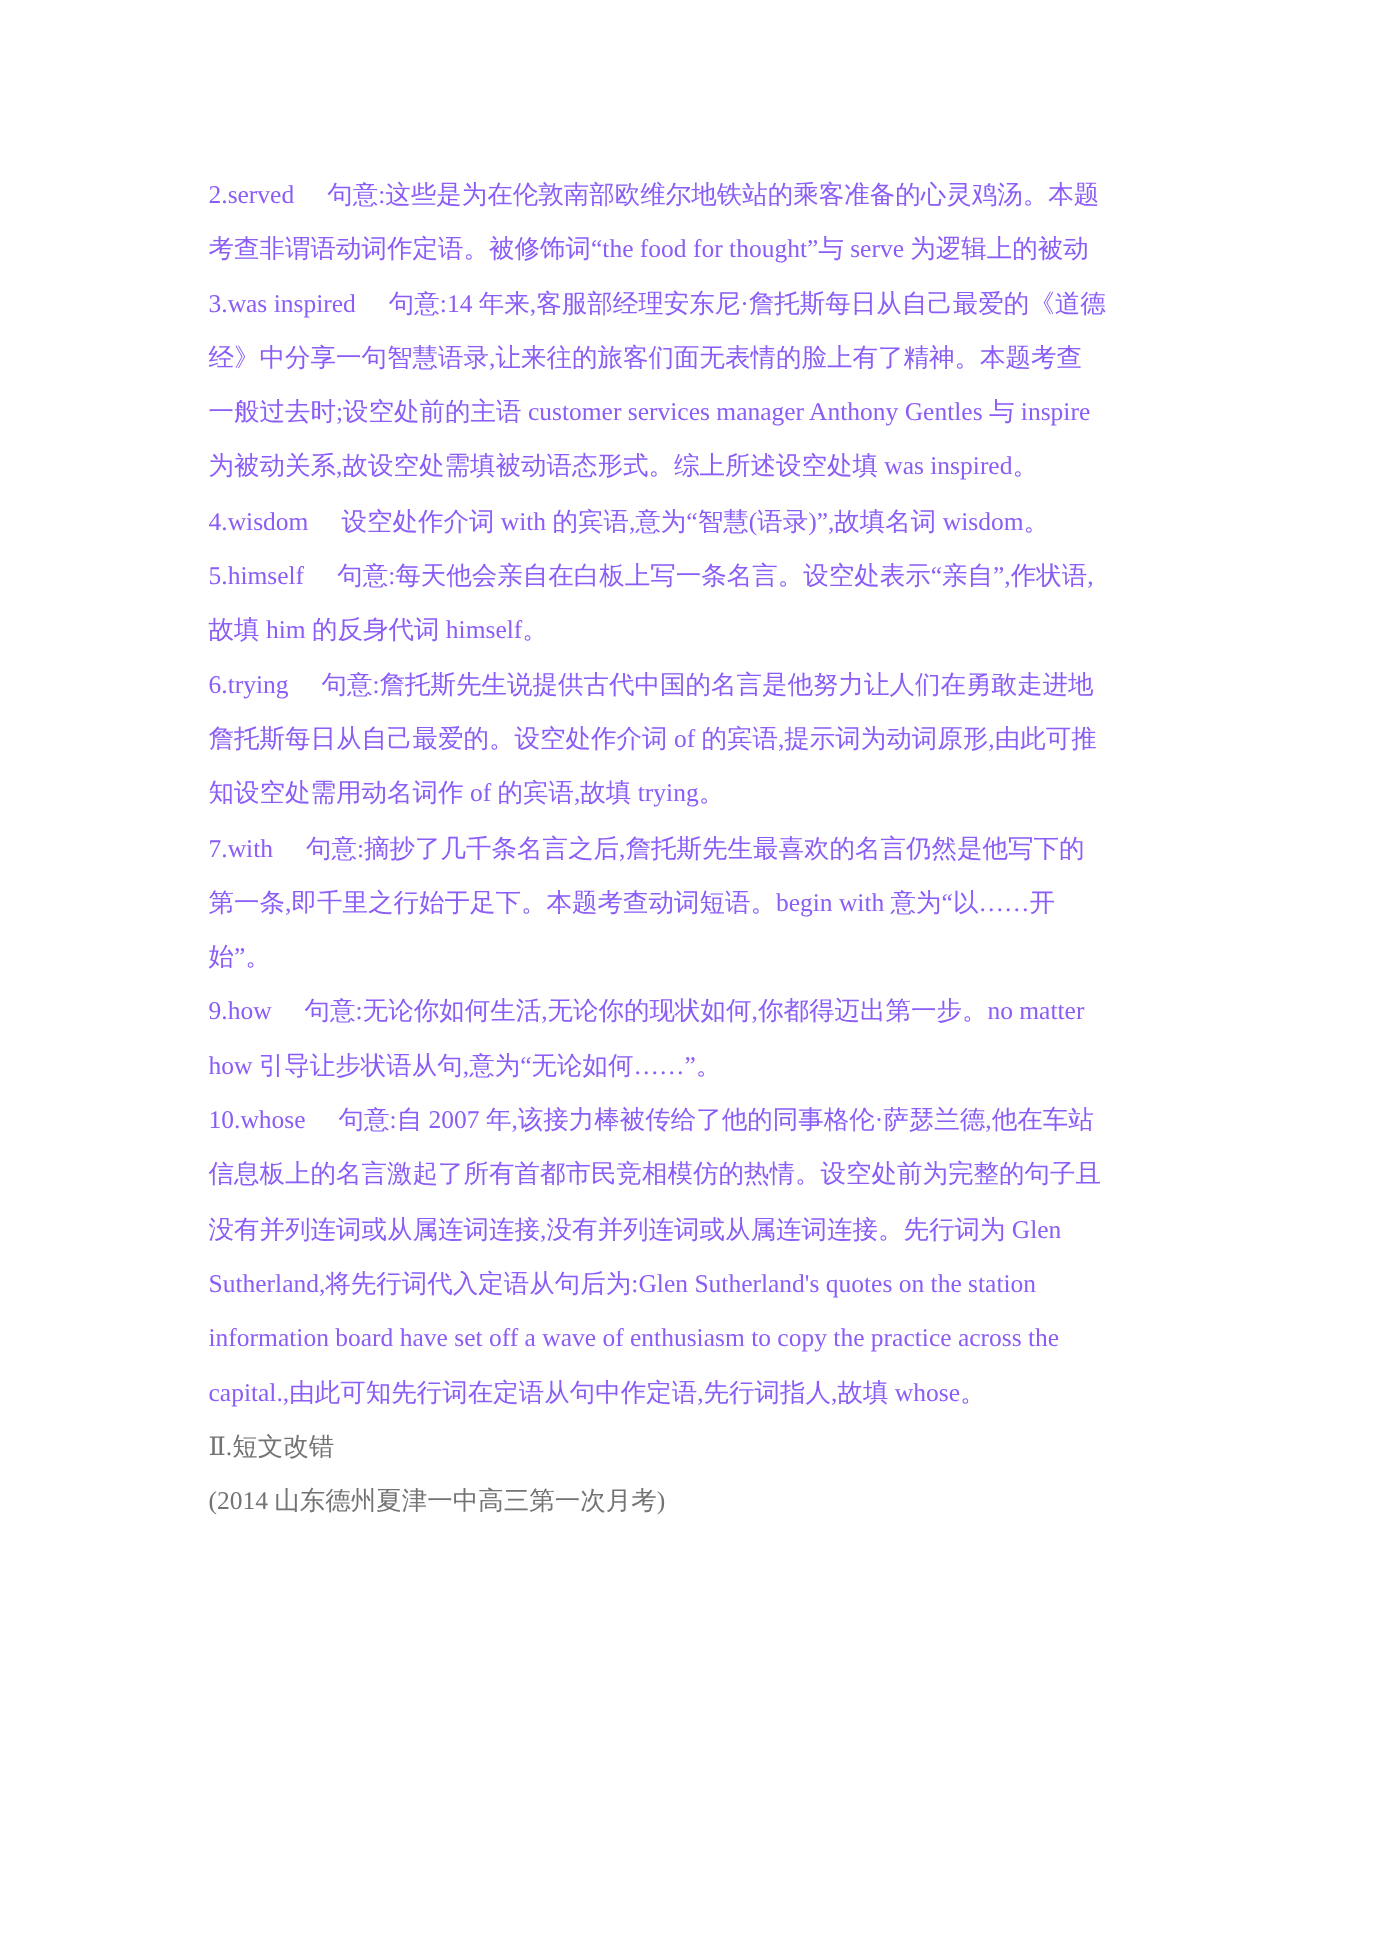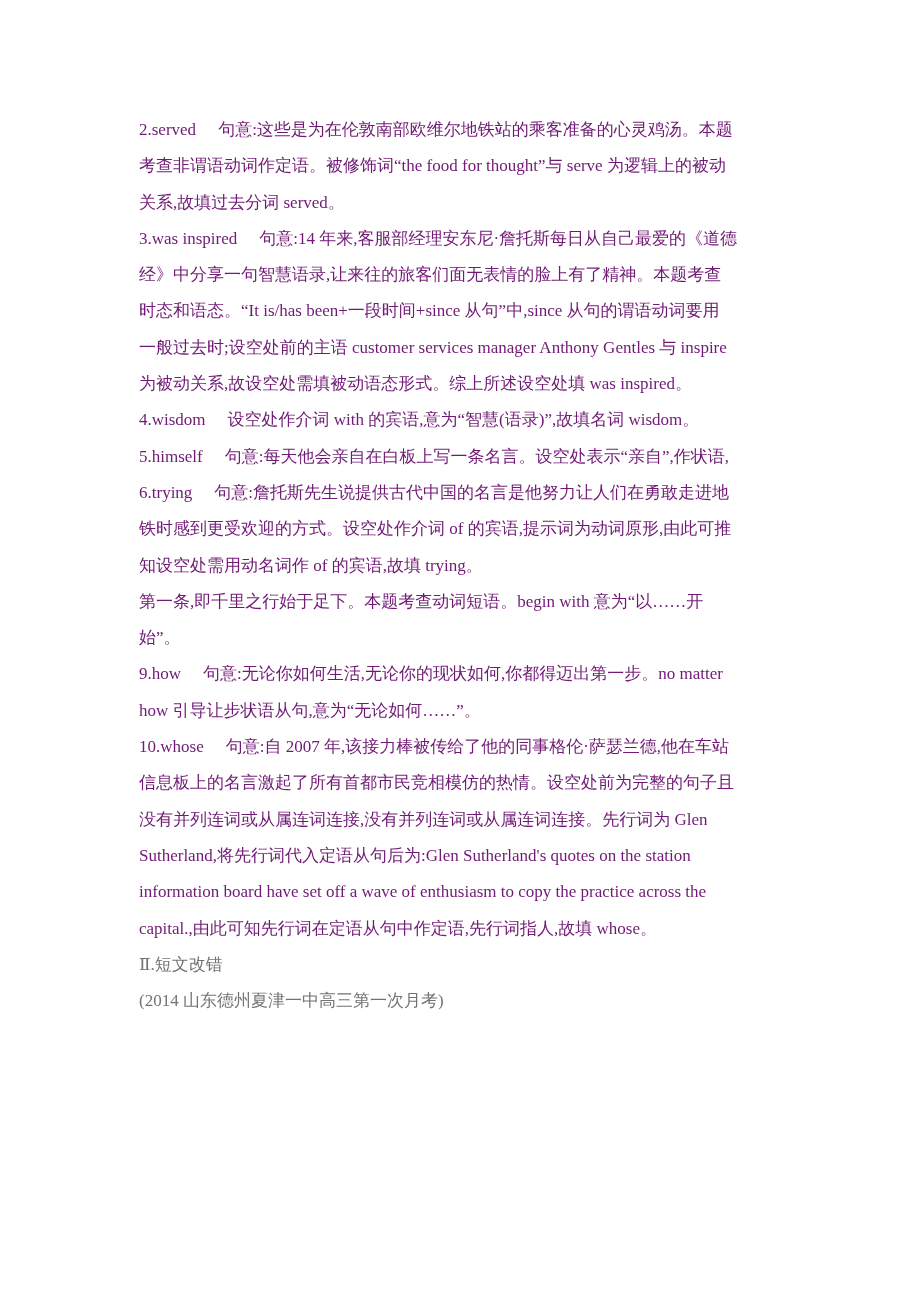--- a/index.html
+++ b/index.html
@@ -20,58 +20,58 @@
       top: 112px;
       width: 650px;
     }
     .line {
       height: 36.3px;
       line-height: 36.3px;
       font-size: 17px;
       white-space: nowrap;
       letter-spacing: 0px;
     }
-    .red { color: #701a75; }
+    .red { color: #8b5cf6; }
     .black { color: #737373; }
     .gap { display: inline-block; width: 22px; }
   </style>
 </head>
 <body>
 
 <div class="page">
 
   <div>
     <div class="line red"><span>2.served</span><span class="gap"></span><span>句意:这些是为在伦敦南部欧维尔地铁站的乘客准备的心灵鸡汤。本题</span></div>
     <div class="line red">考查非谓语动词作定语。被修饰词“the food for thought”与 serve 为逻辑上的被动</div>
-    <div class="line red">关系,故填过去分词 served。</div>
   </div>
 
   <div>
     <div class="line red"><span>3.was inspired</span><span class="gap"></span><span>句意:14 年来,客服部经理安东尼·詹托斯每日从自己最爱的《道德</span></div>
     <div class="line red">经》中分享一句智慧语录,让来往的旅客们面无表情的脸上有了精神。本题考查</div>
-    <div class="line red">时态和语态。“It is/has been+一段时间+since 从句”中,since 从句的谓语动词要用</div>
     <div class="line red">一般过去时;设空处前的主语 customer services manager Anthony Gentles 与 inspire</div>
     <div class="line red">为被动关系,故设空处需填被动语态形式。综上所述设空处填 was inspired。</div>
   </div>
 
   <div>
     <div class="line red"><span>4.wisdom</span><span class="gap"></span><span>设空处作介词 with 的宾语,意为“智慧(语录)”,故填名词 wisdom。</span></div>
   </div>
 
   <div>
     <div class="line red"><span>5.himself</span><span class="gap"></span><span>句意:每天他会亲自在白板上写一条名言。设空处表示“亲自”,作状语,</span></div>
+    <div class="line red">故填 him 的反身代词 himself。</div>
   </div>
 
   <div>
     <div class="line red"><span>6.trying</span><span class="gap"></span><span>句意:詹托斯先生说提供古代中国的名言是他努力让人们在勇敢走进地</span></div>
-    <div class="line red">铁时感到更受欢迎的方式。设空处作介词 of 的宾语,提示词为动词原形,由此可推</div>
+    <div class="line red">詹托斯每日从自己最爱的。设空处作介词 of 的宾语,提示词为动词原形,由此可推</div>
     <div class="line red">知设空处需用动名词作 of 的宾语,故填 trying。</div>
   </div>
 
   <div>
+    <div class="line red"><span>7.with</span><span class="gap"></span><span>句意:摘抄了几千条名言之后,詹托斯先生最喜欢的名言仍然是他写下的</span></div>
     <div class="line red">第一条,即千里之行始于足下。本题考查动词短语。begin with 意为“以……开</div>
     <div class="line red">始”。</div>
   </div>
 
 
   <div>
     <div class="line red"><span>9.how</span><span class="gap"></span><span>句意:无论你如何生活,无论你的现状如何,你都得迈出第一步。no matter</span></div>
     <div class="line red">how 引导让步状语从句,意为“无论如何……”。</div>
   </div>
 

